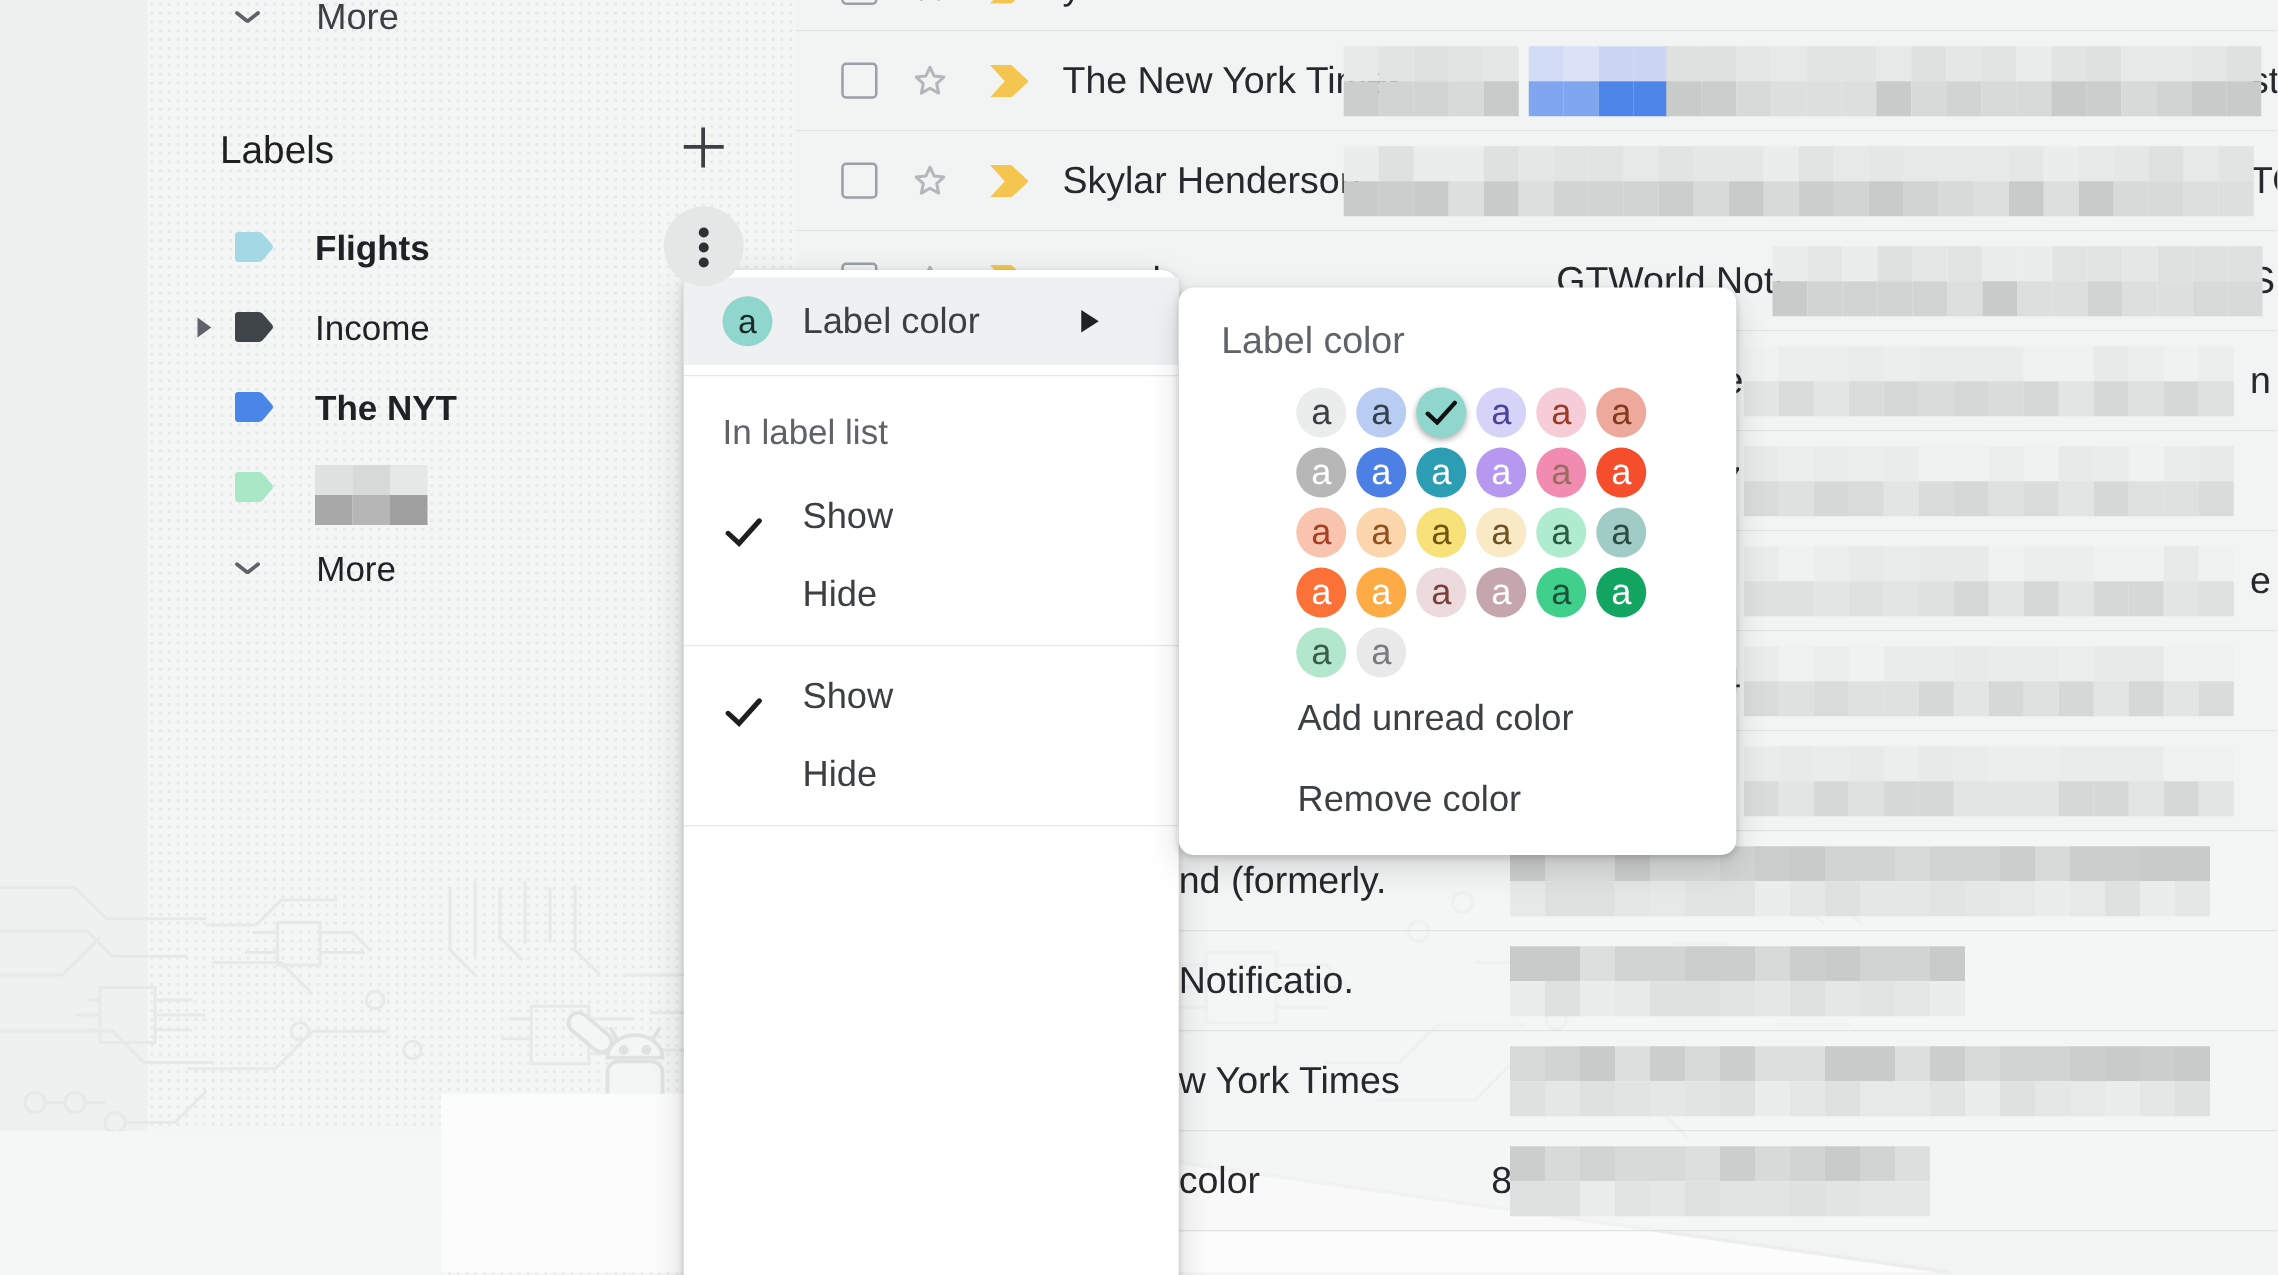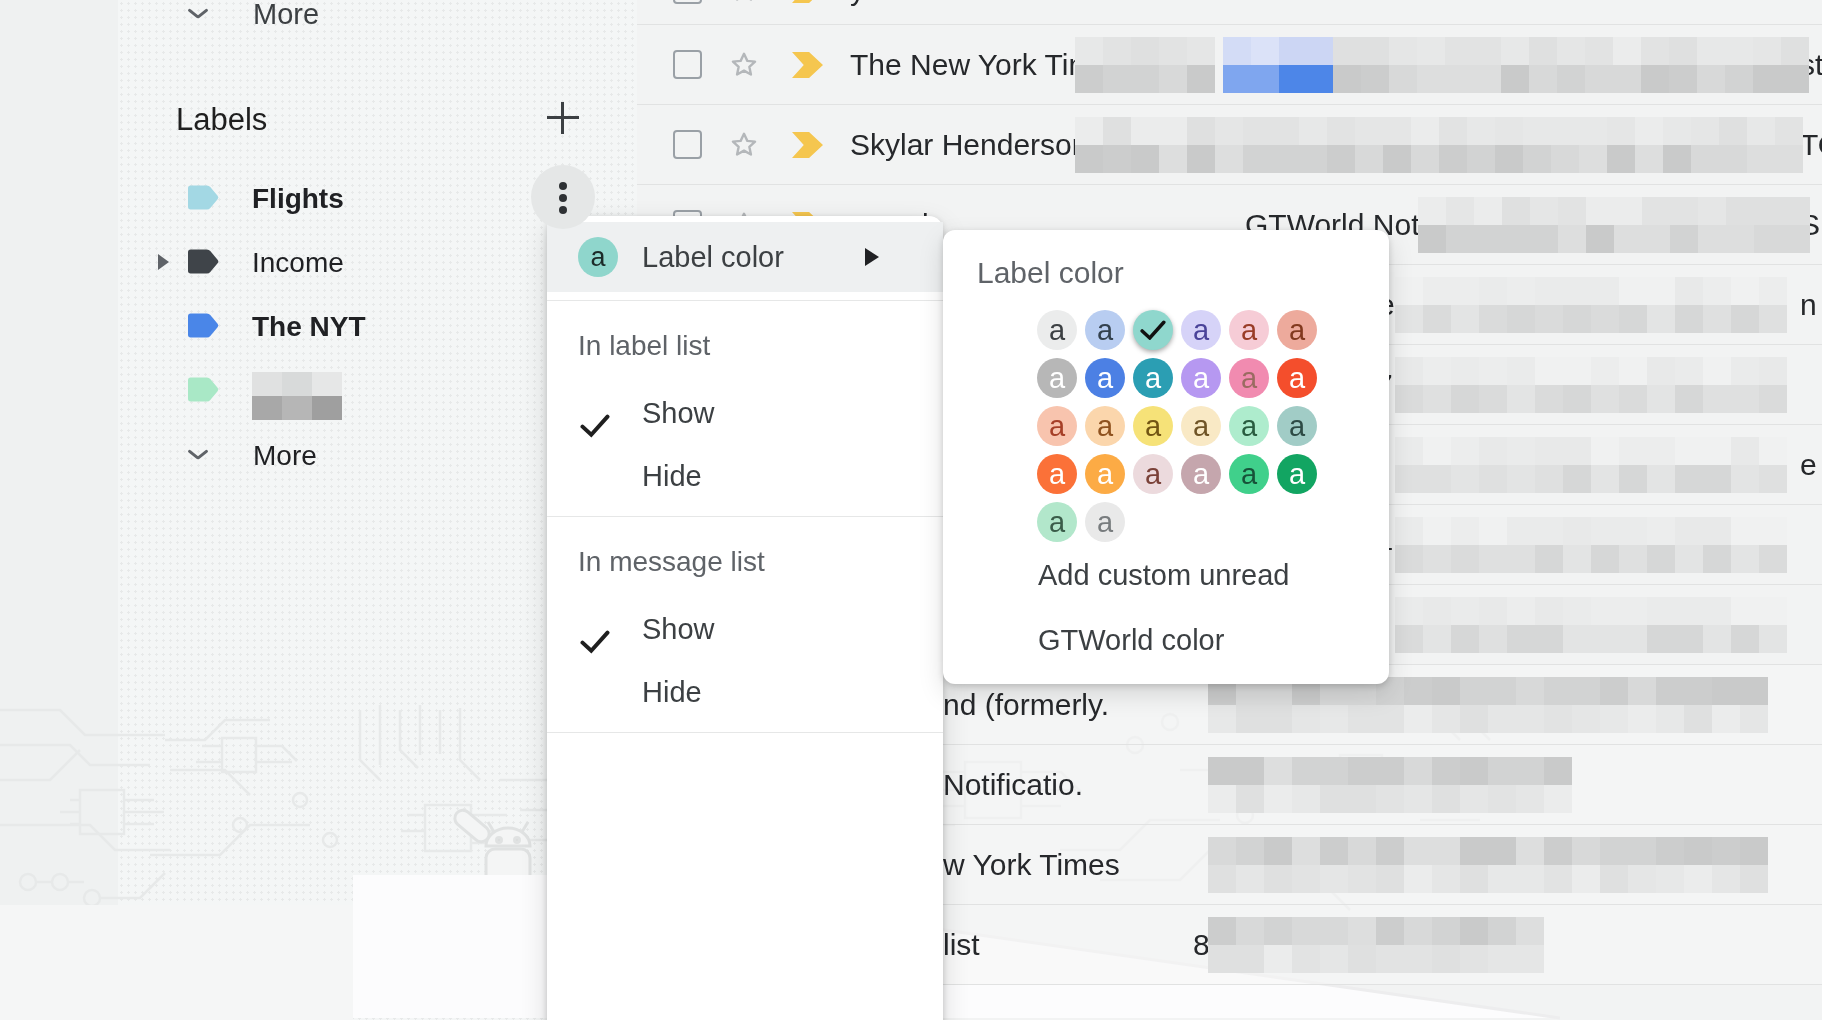--- a/index.html
+++ b/index.html
@@ -764,21 +764,21 @@
             <i style="background: rgb(223, 224, 224);"></i>
           </div>
         </div>
       </div>
       <div class="erow lucent" style="top: 905px; height: 80px;">
         <span class="cbx" style="top: 25px;"></span>
         <span class="star" style="top: 24px;"><svg width="32" height="32" viewBox="0 0 24 24" fill="none">
   <path d="M12 3.6 l2.5 5.3 5.8 .6 -4.3 3.9 1.2 5.7 -5.2 -2.9 -5.2 2.9 1.2 -5.7 -4.3 -3.9 5.8 -.6 z" stroke="#b4b7ba" stroke-width="1.8" stroke-linejoin="round"></path>
           </svg></span>
         <span class="impm" style="top: 27px; background: rgb(245, 198, 79);"></span>
-        <span class="sender" style="left: 306px; top: 23px;">list</span>
+        <span class="sender" style="left: 306px; top: 23px;">color</span>
         <span class="frag" style="left: 556px; top: 23px;">8</span>
         <div class="mosaic" style="left: 571px; top: 12px;">
           <div class="band">
             <i style="background: rgb(204, 205, 205);"></i>
             <i style="background: rgb(216, 217, 217);"></i>
             <i style="background: rgb(210, 211, 211);"></i>
             <i style="background: rgb(216, 217, 217);"></i>
             <i style="background: rgb(216, 217, 217);"></i>
             <i style="background: rgb(221, 222, 222);"></i>
             <i style="background: rgb(204, 205, 205);"></i>
@@ -820,21 +820,20 @@
             <svg width="30" height="24" viewBox="0 0 24 19" fill="none">
   <path d="M2 10 L9 16.5 L22 2" stroke="#1f1f1f" stroke-width="3.2" stroke-linecap="round"></path>
             </svg>
           </span>
           <span class="lb">Show</span>
         </div>
         <div class="m-item">
           <span class="lb">Hide</span>
         </div>
         <div class="m-div"></div>
-        <div class="m-title">In message list</div>
         <div class="m-item">
           <span>
             <svg width="30" height="24" viewBox="0 0 24 19" fill="none">
   <path d="M2 10 L9 16.5 L22 2" stroke="#1f1f1f" stroke-width="3.2" stroke-linecap="round"></path>
             </svg>
           </span>
           <span class="lb">Show</span>
         </div>
         <div class="m-item">
           <span class="lb">Hide</span>
@@ -871,17 +870,17 @@
         <div class="sw" style="background: rgb(161, 204, 198); color: rgb(45, 75, 69);">a</div>
         <div class="sw" style="background: rgb(251, 113, 56); color: rgb(255, 255, 255);">a</div>
         <div class="sw" style="background: rgb(252, 171, 69); color: rgb(255, 255, 255);">a</div>
         <div class="sw" style="background: rgb(236, 218, 221); color: rgb(122, 65, 56);">a</div>
         <div class="sw" style="background: rgb(197, 166, 173); color: rgb(255, 255, 255);">a</div>
         <div class="sw" style="background: rgb(64, 208, 139); color: rgb(23, 82, 57);">a</div>
         <div class="sw" style="background: rgb(18, 165, 98); color: rgb(255, 255, 255);">a</div>
         <div class="sw" style="background: rgb(178, 231, 203); color: rgb(58, 92, 73);">a</div>
         <div class="sw" style="background: rgb(233, 233, 233); color: rgb(120, 124, 126);">a</div>
       </div>
-    <div class="c-act" style="top:325px">Add custom unread</div>
-    <div class="c-act" style="top:390px">GTWorld color</div>
+    <div class="c-act" style="top:325px">Add unread color</div>
+    <div class="c-act" style="top:390px">Remove color</div>
   </div>
 
 </div>
 
 </body></html>

